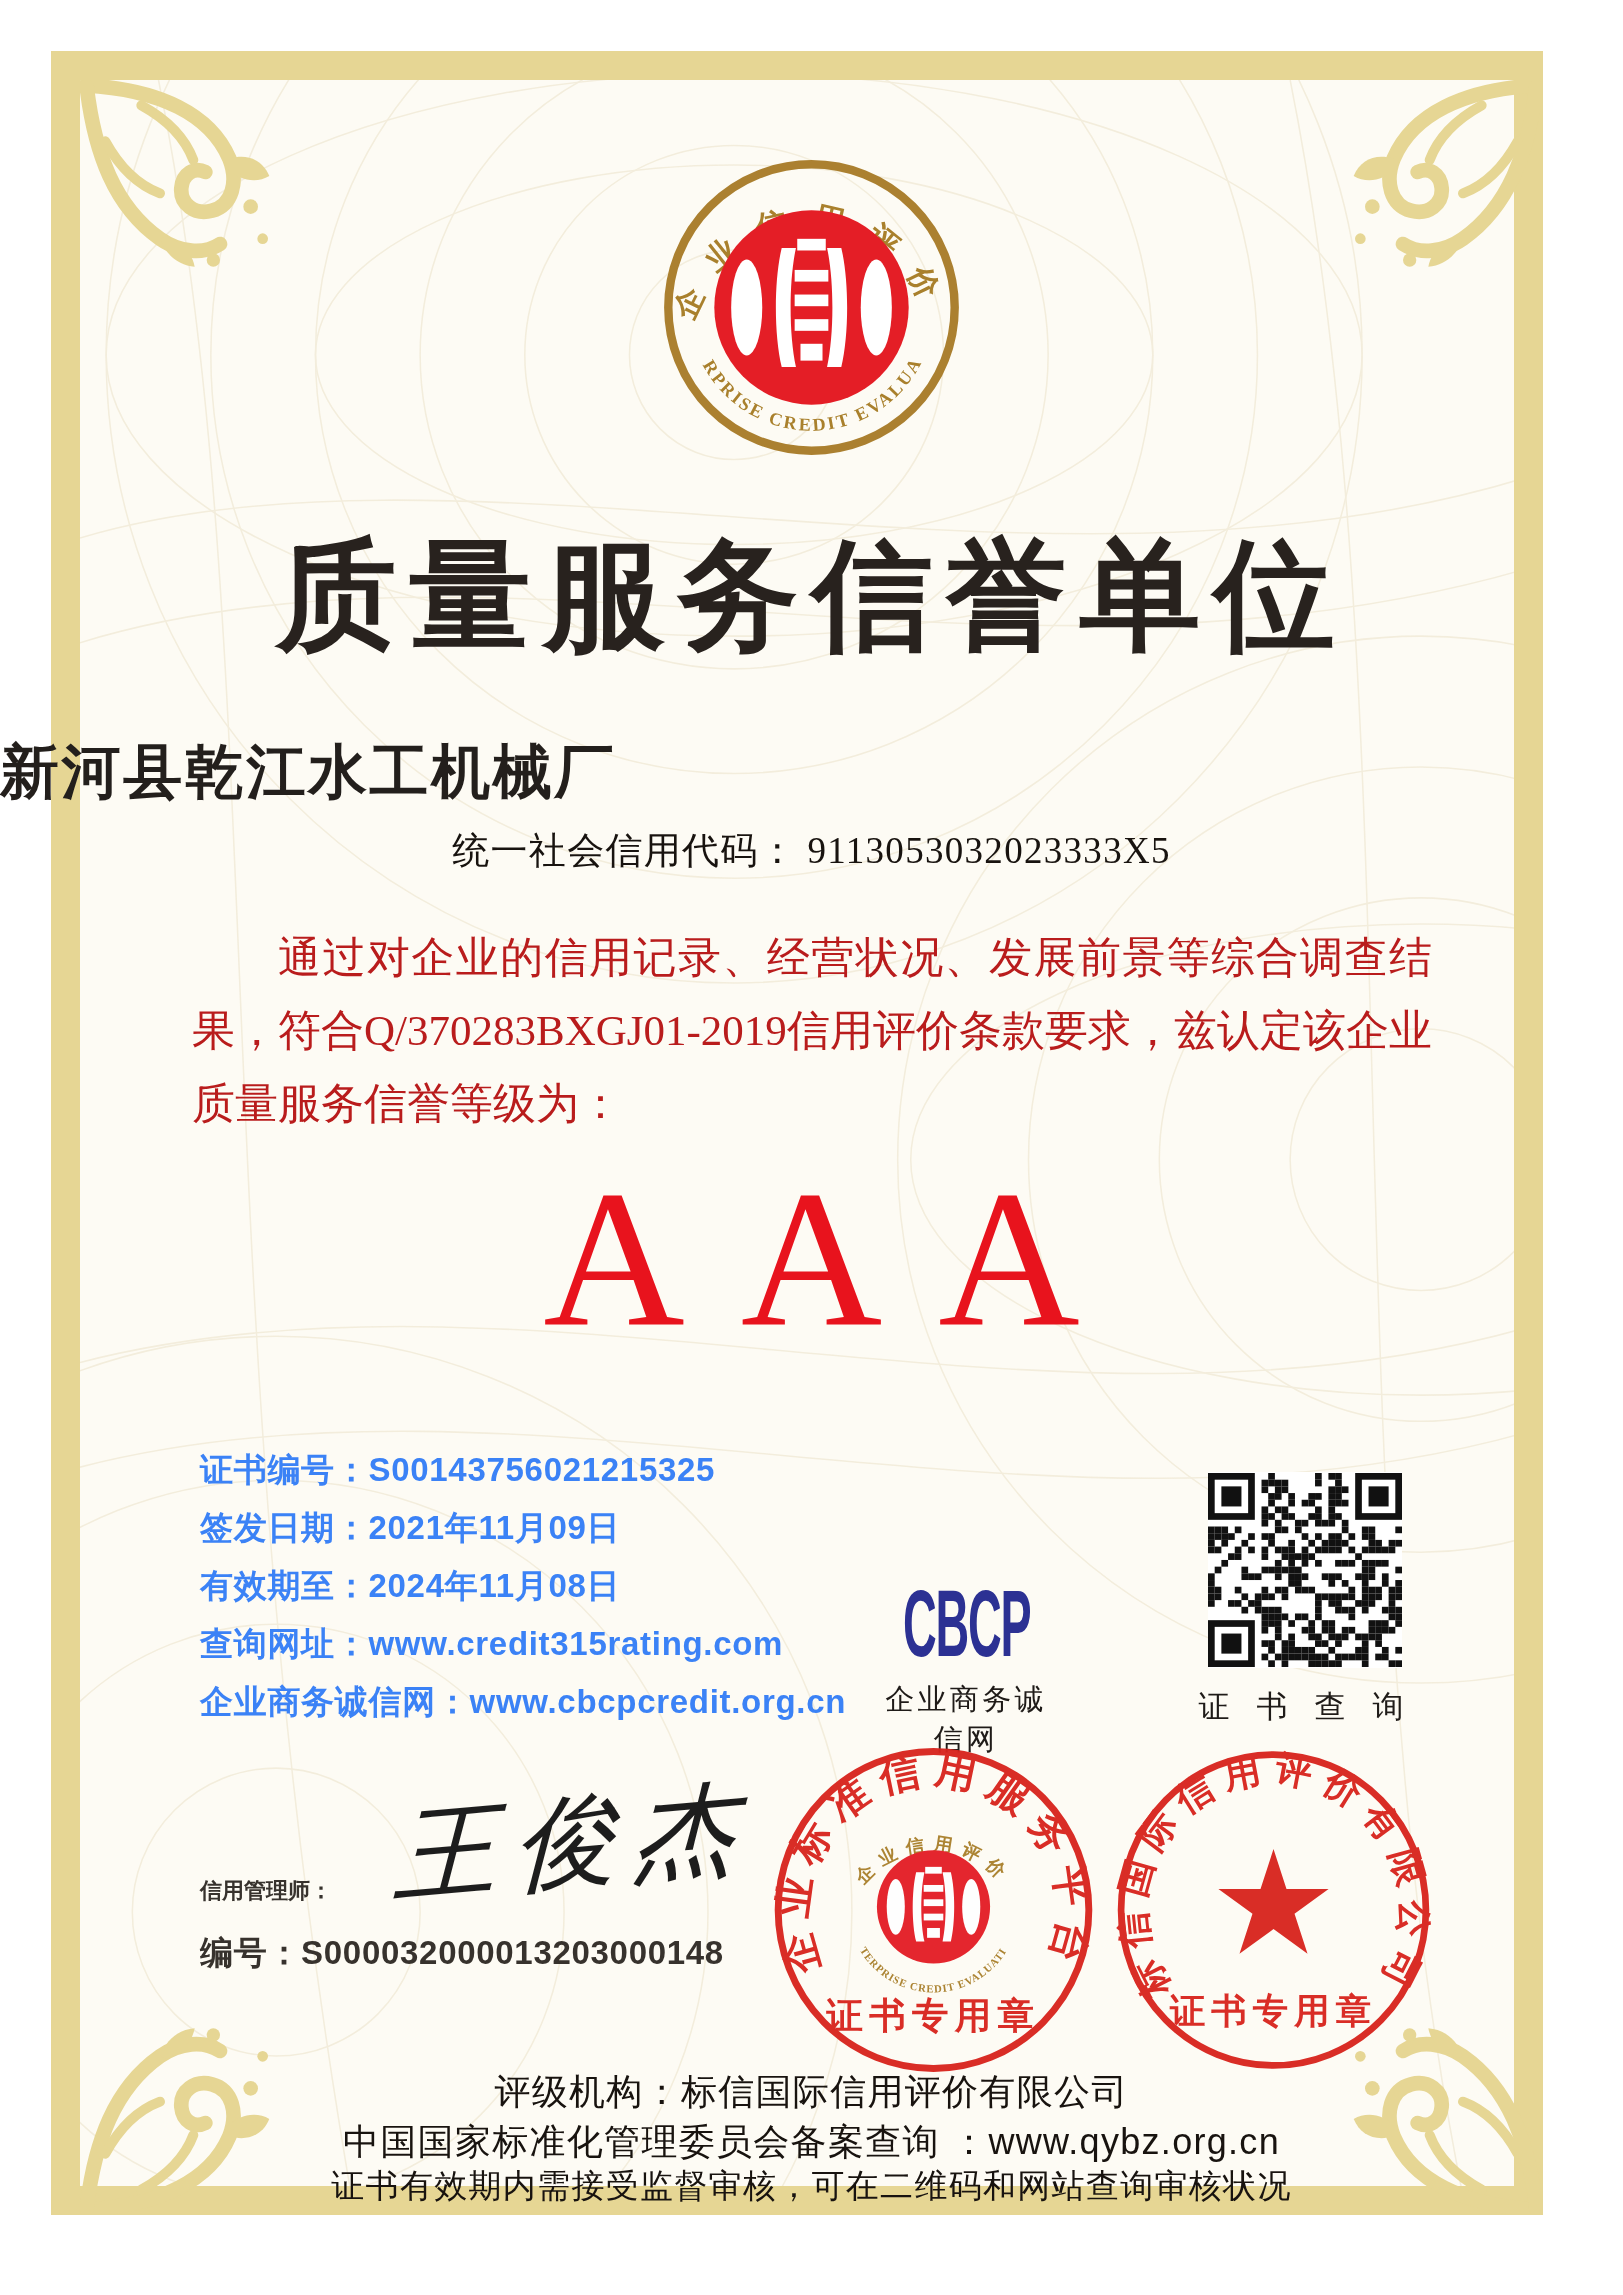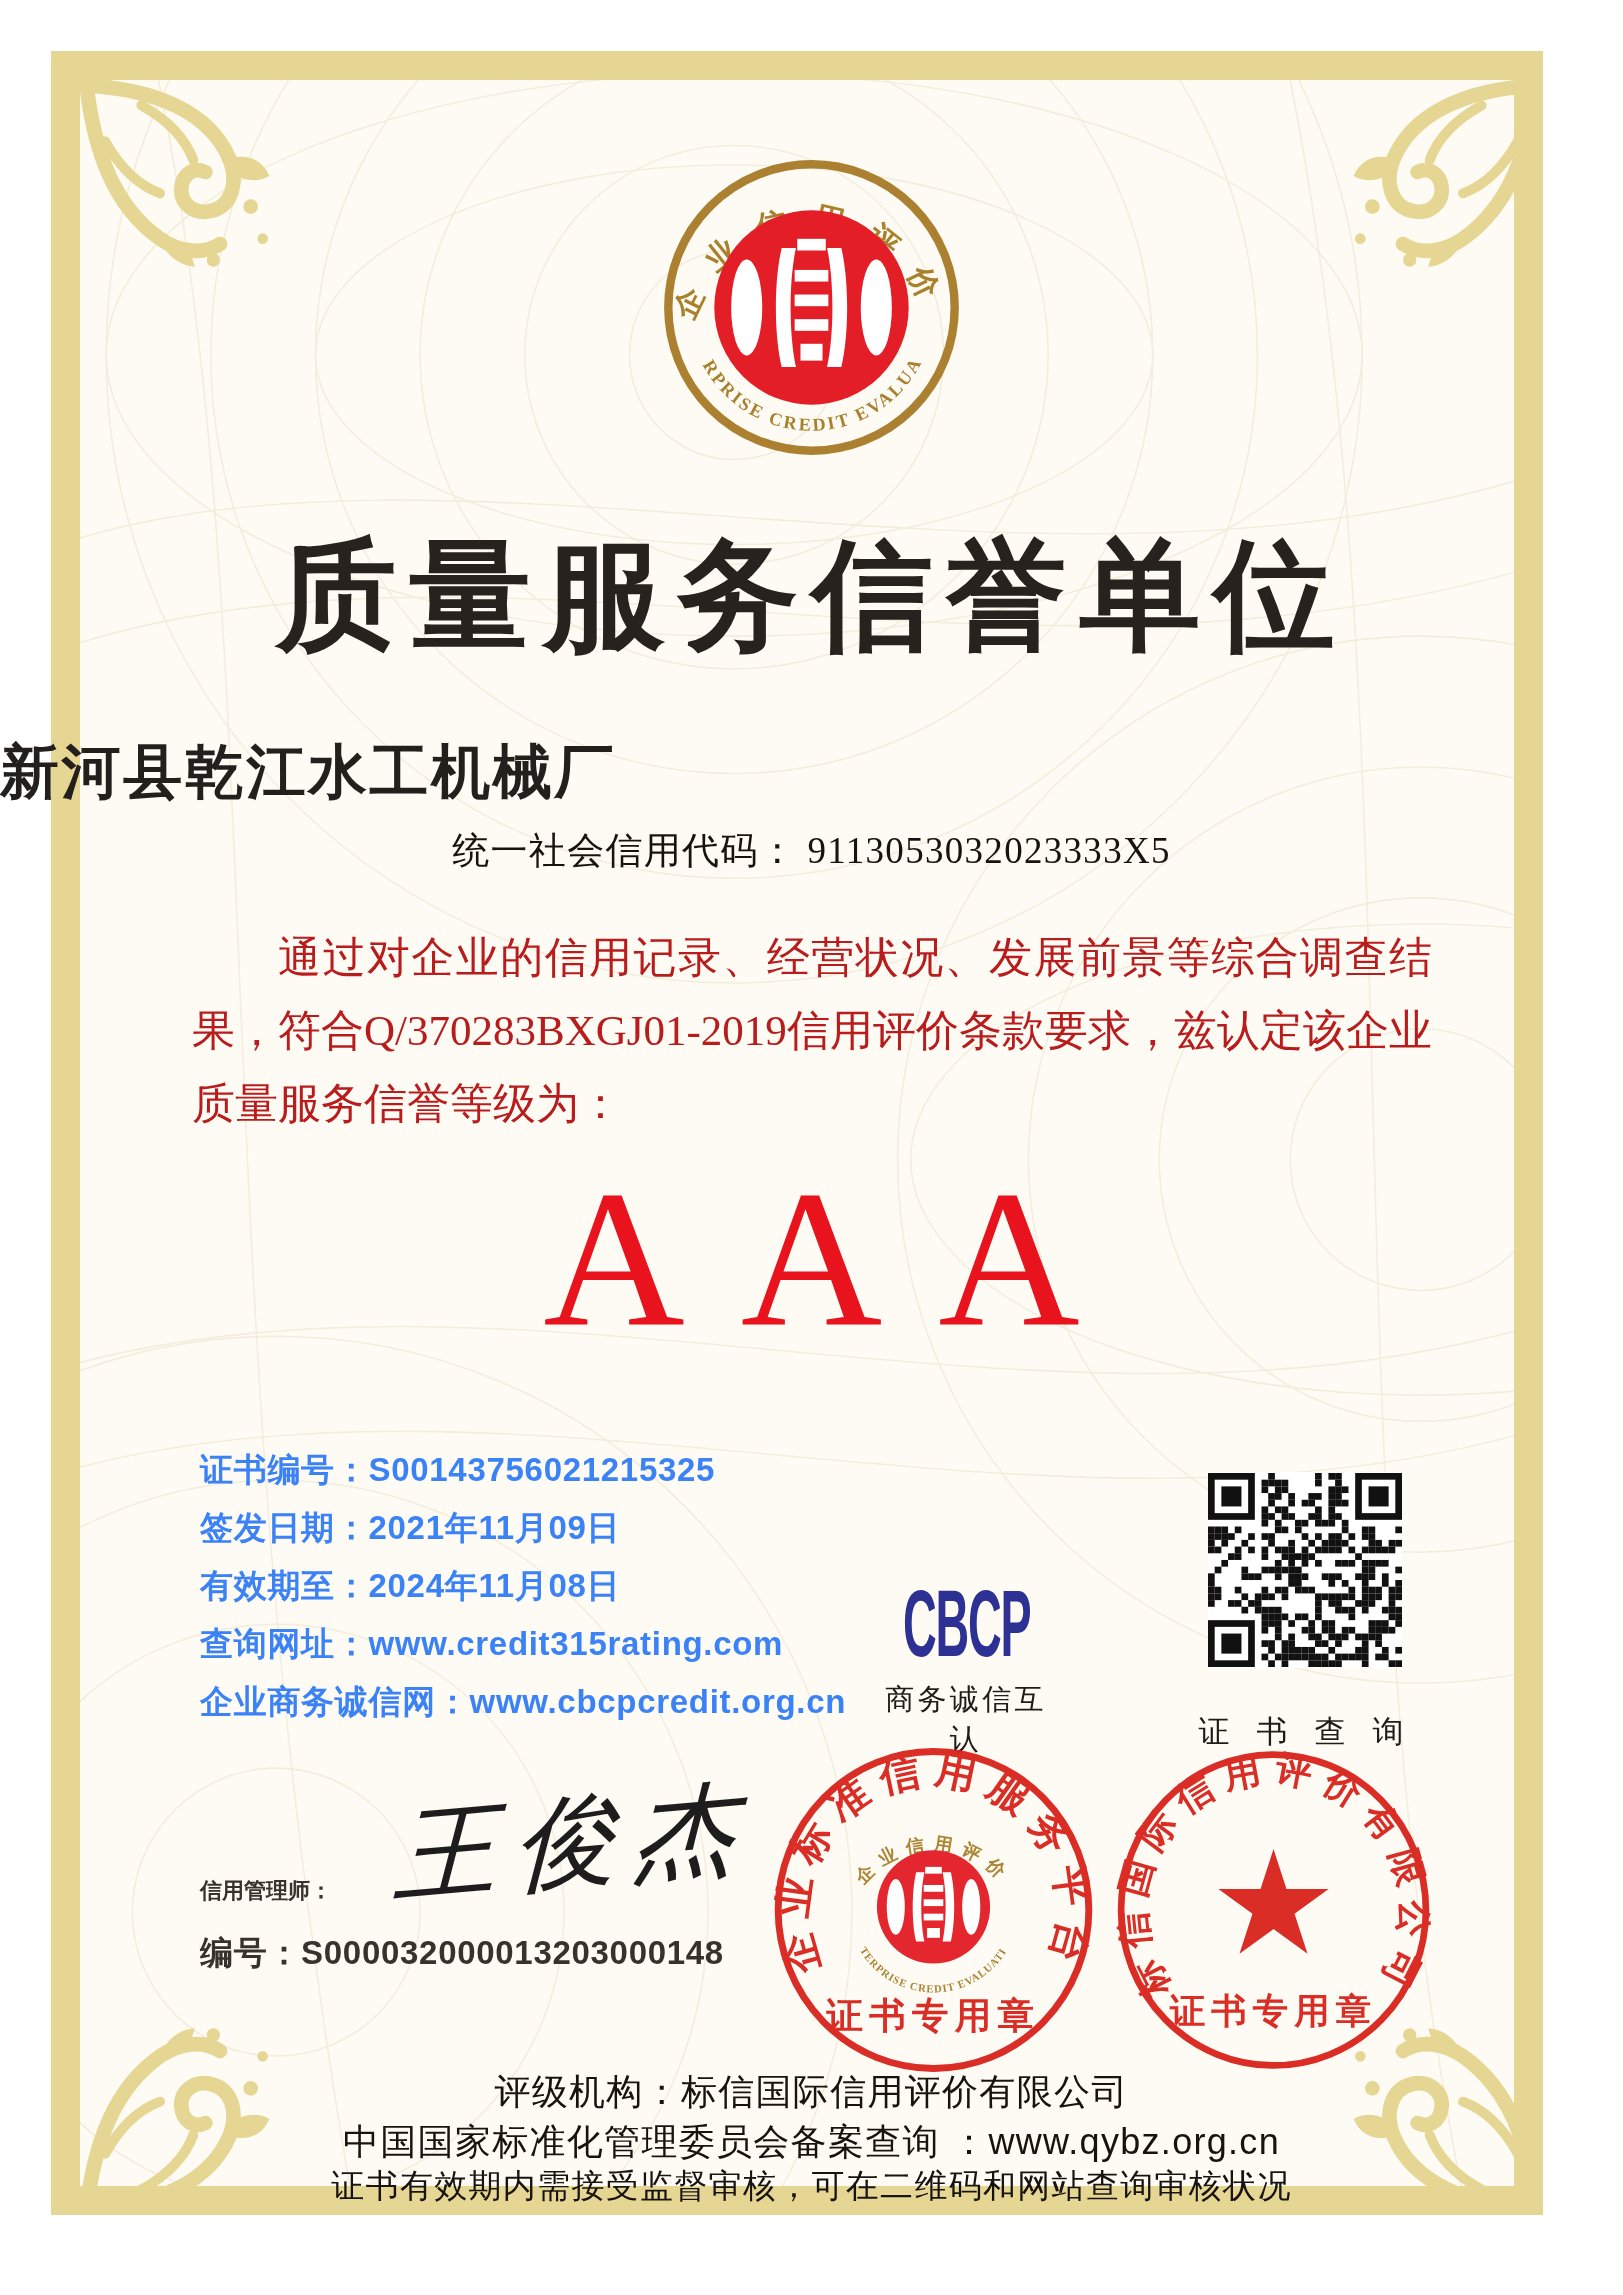--- a/index.html
+++ b/index.html
@@ -41,21 +41,21 @@
               color:#3b82f6;letter-spacing:0.7px;white-space:nowrap;}
 
   .cbcp-word{position:absolute;left:903px;top:1569px;font-weight:700;font-size:73px;
              color:#2c3193;letter-spacing:-2px;transform:scale(0.64,1.30);
              transform-origin:0 0;white-space:nowrap;}
   .cbcp-caption{position:absolute;left:884px;top:1680px;width:164px;text-align:center;
              font-size:29px;letter-spacing:3.3px;color:#1f1b18;}
 
   .qr{position:absolute;left:1208px;top:1472px;width:194px;height:196px;background:#fff;}
   .qr-caption{position:absolute;left:1191px;top:1686px;width:229px;text-align:center;
-             font-size:31px;letter-spacing:9.2px;color:#1f1b18;white-space:nowrap;margin-top:25px;}
+             font-size:31px;letter-spacing:9.2px;color:#1f1b18;white-space:nowrap;}
 
   .sig-label{position:absolute;left:200px;top:1876px;font-size:22px;font-weight:700;
              color:#37322d;}
   .sig-name{position:absolute;left:393px;top:1774px;font-size:103px;
              font-family:"Liberation Serif","DejaVu Serif",serif;font-style:italic;
              color:#1d1d1d;transform:rotate(-5deg) skewX(-6deg);letter-spacing:17px;}
   .sig-no{position:absolute;left:200px;top:1931px;font-size:33px;font-weight:700;
              color:#37322d;letter-spacing:0.7px;}
 
   .seal{position:absolute;opacity:.96;}
@@ -178,21 +178,21 @@
 
   <div class="details">
     <div class="detail-row"><span>证书编号：</span><span>S00143756021215325</span></div>
     <div class="detail-row"><span>签发日期：</span><span>2021年11月09日</span></div>
     <div class="detail-row"><span>有效期至：</span><span>2024年11月08日</span></div>
     <div class="detail-row"><span>查询网址：</span><span>www.credit315rating.com</span></div>
     <div class="detail-row"><span>企业商务诚信网：</span><span>www.cbcpcredit.org.cn</span></div>
   </div>
 
   <div class="cbcp-word">CBCP</div>
-  <div class="cbcp-caption">商务诚信互认</div>
+  <div class="cbcp-caption">企业商务诚信网</div>
 
   <svg class="qr" viewBox="0 0 290 290">
       <rect x="90" y="0" width="10" height="10" fill="#111111"></rect>
       <rect x="160" y="0" width="10" height="10" fill="#111111"></rect>
       <rect x="180" y="0" width="10" height="10" fill="#111111"></rect>
       <rect x="190" y="0" width="10" height="10" fill="#111111"></rect>
       <rect x="80" y="10" width="10" height="10" fill="#111111"></rect>
       <rect x="90" y="10" width="10" height="10" fill="#111111"></rect>
       <rect x="100" y="10" width="10" height="10" fill="#111111"></rect>
       <rect x="110" y="10" width="10" height="10" fill="#111111"></rect>

